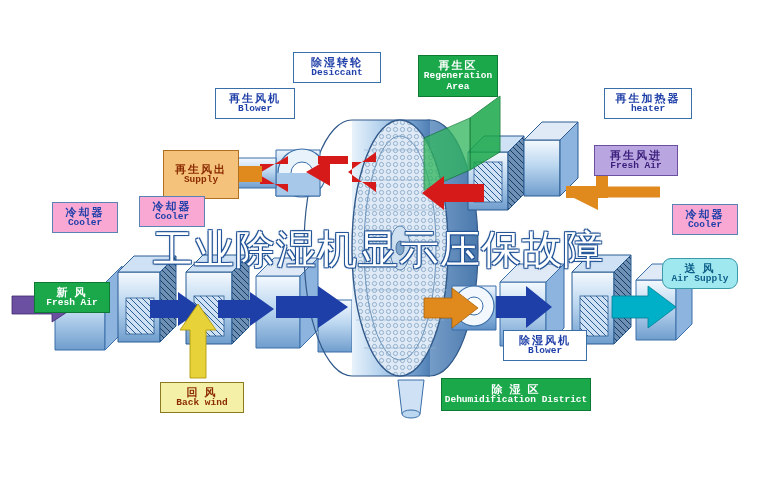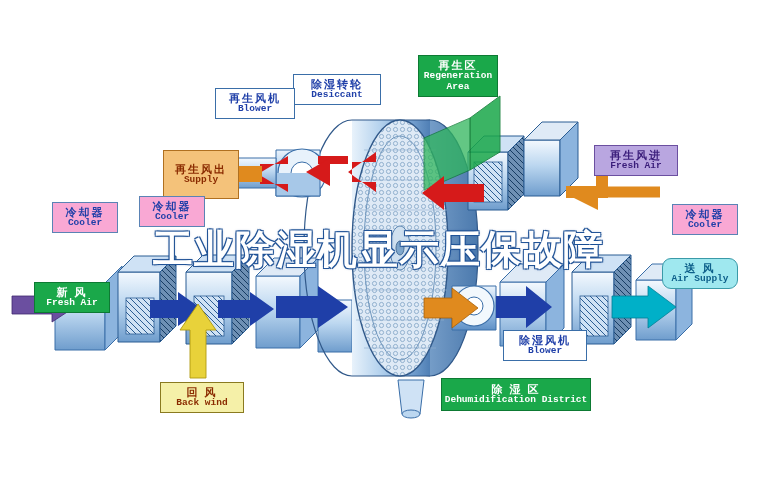--- a/index.html
+++ b/index.html
@@ -12,21 +12,21 @@
   .green-lbl{background:#1aa84a;border-color:#0d7a33;color:#ffffff;}
   .orange-lbl{background:#f4c27a;border-color:#b07020;color:#8a2b00;}
   .purple-lbl{background:#b9a6e0;border-color:#6b4fa0;color:#3a1d7a;}
   .white-lbl{background:#ffffff;border-color:#3a6ea8;color:#1f3fa8;}
   .yellow-lbl{background:#f5f0a8;border-color:#8a7a20;color:#8a2b00;}
   .cyan-lbl{background:#9fe8ef;border-color:#3a9aa8;color:#0d5f8a;}
   .ltblue-lbl{background:#f9a8d4;border-color:#5a83b5;color:#1f3fa8;}
 
   
   #watermark{position:absolute;left:0;right:0;top:222px;text-align:center;
-     font-size:40px;font-weight:bold;color:#ffffff;letter-spacing:1px;
+     font-size:40px;font-weight:normal;color:#ffffff;letter-spacing:1px;
      text-shadow:0 0 3px rgba(0,60,140,.55), 1px 1px 0 #2a5a9a, -1px -1px 0 #2a5a9a,
                  1px -1px 0 #2a5a9a, -1px 1px 0 #2a5a9a;
      font-family:"Liberation Sans",sans-serif;pointer-events:none;z-index:60;}
   svg{position:absolute;left:0;top:0;}
 </style>
 </head>
 <body>
 
 <div id="canvas">
 
@@ -173,35 +173,39 @@
 
     <path d="M466 184 L506 184 L506 176 L528 193 L506 210 L506 202 L466 202 Z" fill="#d61a1a" transform="translate(-40,0) scale(-1,1) translate(-990,0)"></path>
 
     <path d="M588 196 L678 196 L678 186 L700 200 L678 214 L678 204 L588 204 Z" fill="#e08a1e" opacity="0"></path>
     <path d="M566 186 L596 186 L596 198 L566 198 Z" fill="#e08a1e"></path>
     <path d="M596 160 L608 160 L608 198 L596 198 Z" fill="#e08a1e"></path>
     <polyline points="584,192 660,192" stroke="#e08a1e" stroke-width="11" fill="none"></polyline>
     <path d="M598 186 L598 210 L574 198 Z" fill="#e08a1e"></path>
   </svg>
 
-  <div class="lbl white-lbl" style="left:293px;top:74px;width:88px;padding:3px 2px;">
+  <div class="lbl white-lbl" style="left:293px;top:52px;width:88px;padding:3px 2px;">
     <span class="cn">除湿转轮</span>
     <span class="en">Desiccant</span>
   </div>
 
   <div class="lbl white-lbl" style="left:215px;top:88px;width:80px;padding:3px 2px;">
     <span class="cn">再生风机</span>
     <span class="en">Blower</span>
   </div>
 
   <div class="lbl green-lbl" style="left:418px;top:55px;width:80px;padding:3px 2px;">
     <span class="cn">再生区</span>
     <span class="en">Regeneration Area</span>
   </div>
 
+  <div class="lbl white-lbl" style="left:604px;top:88px;width:88px;padding:3px 2px;">
+    <span class="cn">再生加热器</span>
+    <span class="en">heater</span>
+  </div>
 
   <div class="lbl orange-lbl" style="left:163px;top:150px;width:76px;padding:12px 2px;">
     <span class="cn">再生风出</span>
     <span class="en">Supply</span>
   </div>
 
   <div class="lbl purple-lbl" style="left:594px;top:145px;width:84px;padding:3px 2px;">
     <span class="cn">再生风进</span>
     <span class="en">Fresh Air</span>
   </div>

